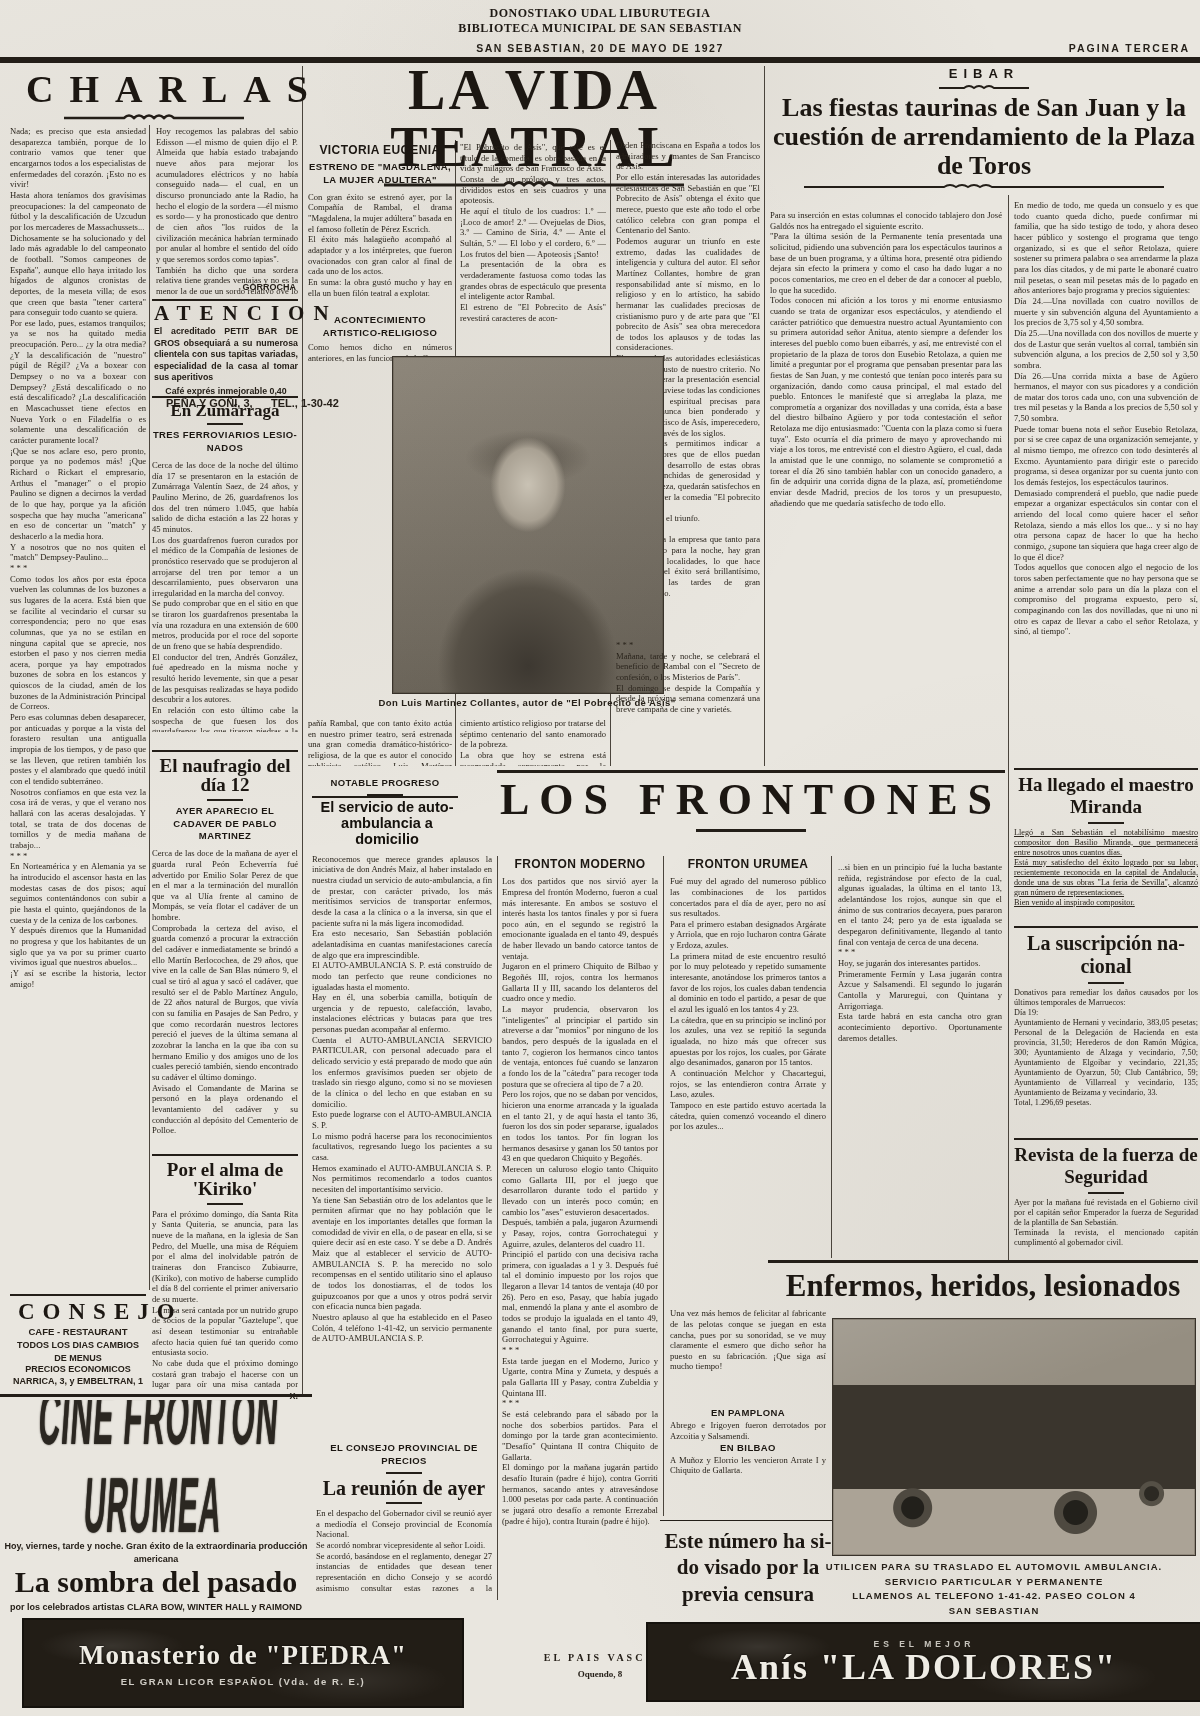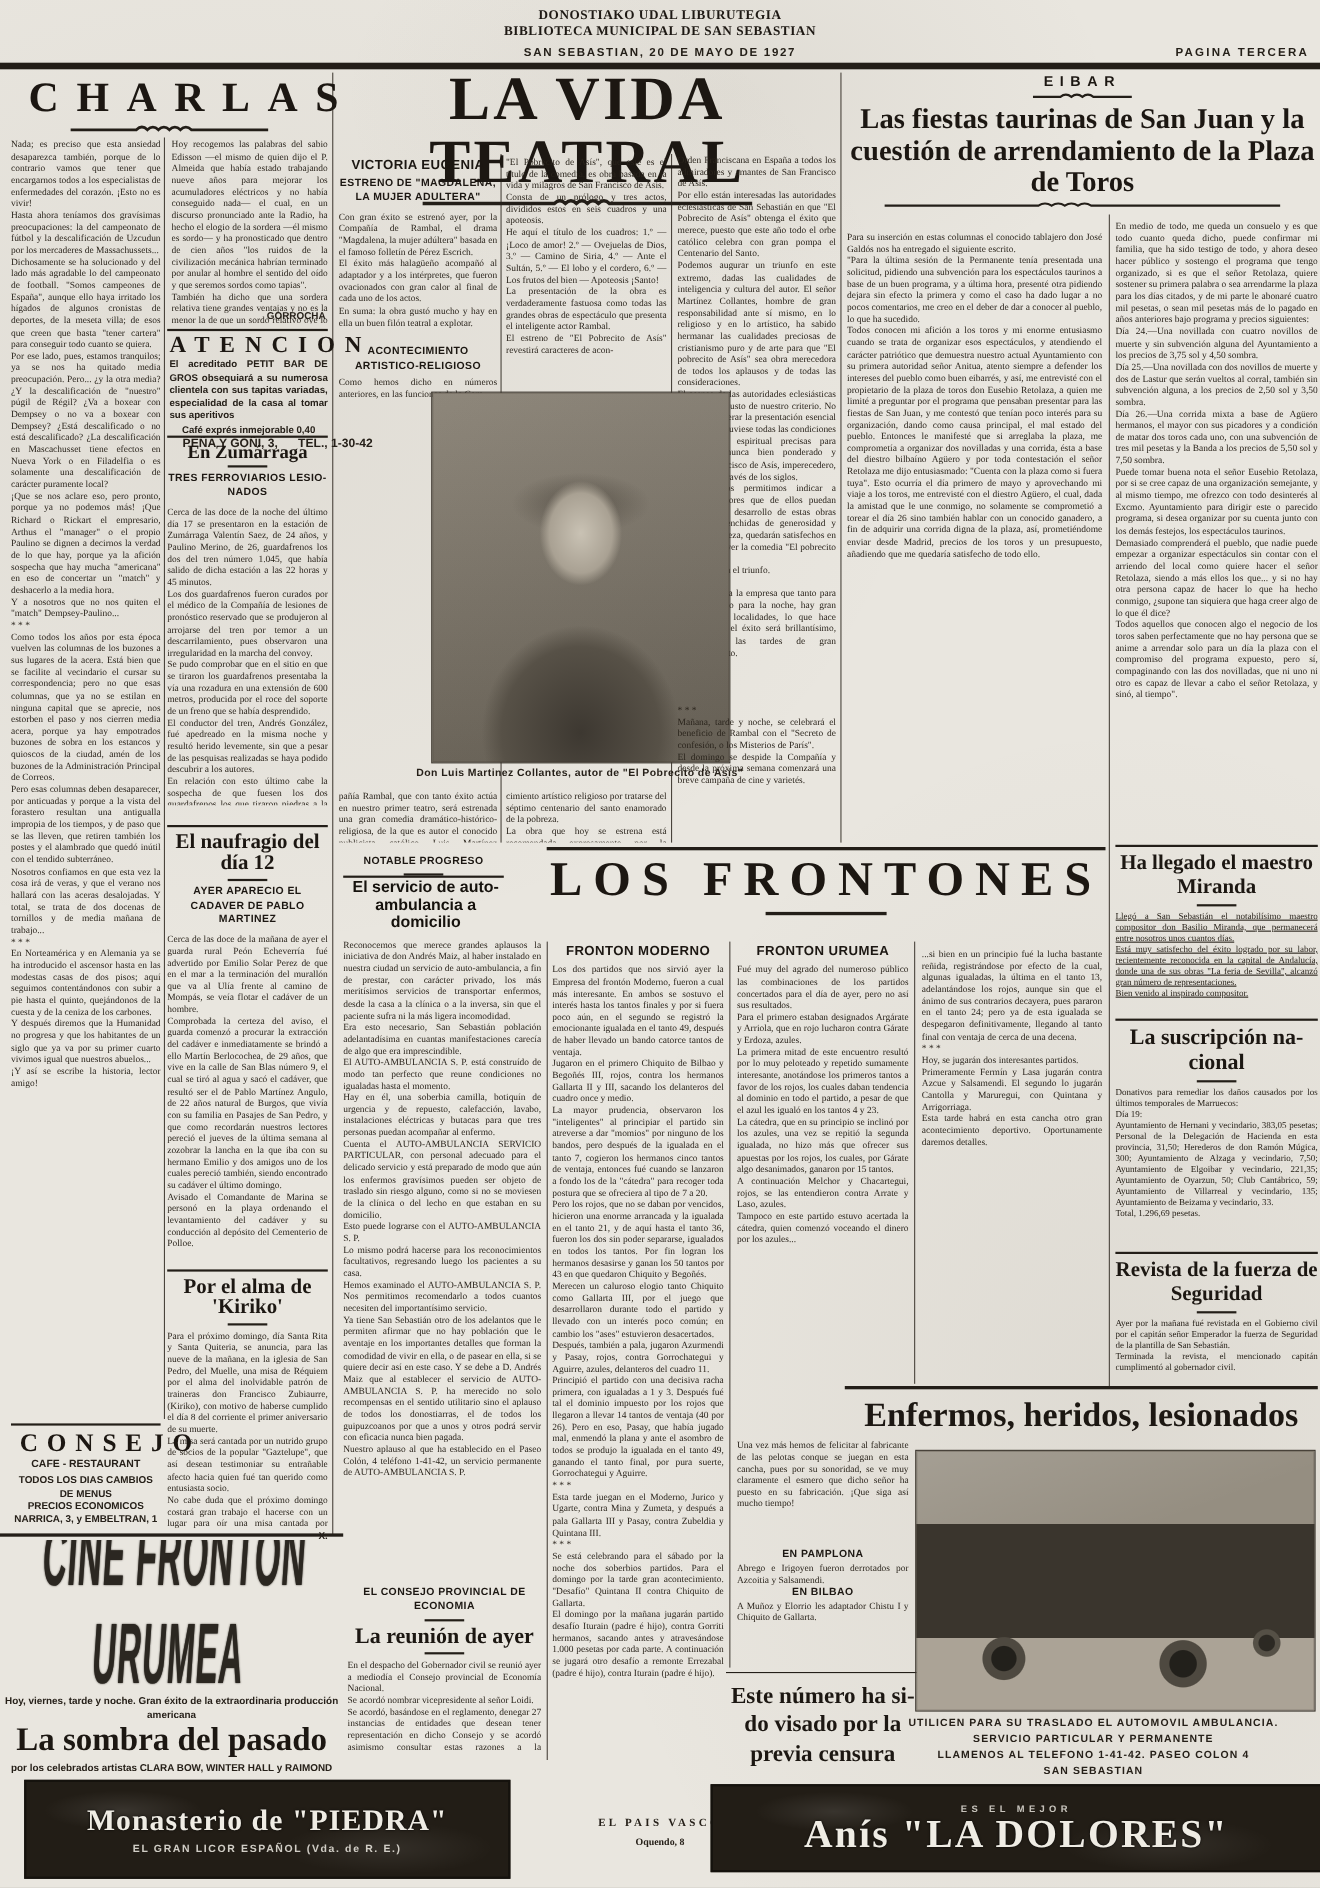--- a/index.html
+++ b/index.html
@@ -230,21 +230,21 @@
     <div class="tb clip" style="margin-top:4px;height:428px;">Fué muy del agrado del numeroso público las combinaciones de los partidos concertados para el día de ayer, pero no así sus resultados.
 Para el primero estaban designados Argárate y Arriola, que en rojo lucharon contra Gárate y Erdoza, azules.
 La primera mitad de este encuentro resultó por lo muy peloteado y repetido sumamente interesante, anotándose los primeros tantos a favor de los rojos, los cuales daban tendencia al dominio en todo el partido, a pesar de que el azul les igualó en los tantos 4 y 23.
 La cátedra, que en su principio se inclinó por los azules, una vez se repitió la segunda igualada, no hizo más que ofrecer sus apuestas por los rojos, los cuales, por Gárate algo desanimados, ganaron por 15 tantos.
 A continuación Melchor y Chacartegui, rojos, se las entendieron contra Arrate y Laso, azules.
 Tampoco en este partido estuvo acertada la cátedra, quien comenzó voceando el dinero por los azules...</div>
     <div class="tb clip" style="margin-top:4px;height:96px;">Una vez más hemos de felicitar al fabricante de las pelotas conque se juegan en esta cancha, pues por su sonoridad, se ve muy claramente el esmero que dicho señor ha puesto en su fabricación. ¡Que siga así mucho tiempo!</div>
     <div class="subhead" style="margin-top:3px;">EN PAMPLONA</div>
     <div class="tb" style="height:22px;">Abrego e Irigoyen fueron derrotados por Azcoitia y Salsamendi.</div>
     <div class="subhead">EN BILBAO</div>
-    <div class="tb" style="height:22px;">A Muñoz y Elorrio les adaptador Chistu I y Chiquito de Gallarta.</div>
+    <div class="tb" style="height:22px;">A Muñoz y Elorrio les vencieron Arrate I y Chiquito de Gallarta.</div>
   </div>
 
   <div class="abs tb clip" style="left:838px;top:862px;width:164px;height:396px;">...si bien en un principio fué la lucha bastante reñida, registrándose por efecto de la cual, algunas igualadas, la última en el tanto 13, adelantándose los rojos, aunque sin que el ánimo de sus contrarios decayera, pues pararon en el tanto 24; pero ya de esta igualada se despegaron definitivamente, llegando al tanto final con ventaja de cerca de una decena.
 * * *
 Hoy, se jugarán dos interesantes partidos.
 Primeramente Fermín y Lasa jugarán contra Azcue y Salsamendi. El segundo lo jugarán Cantolla y Maruregui, con Quintana y Arrigorriaga.
 Esta tarde habrá en esta cancha otro gran acontecimiento deportivo. Oportunamente daremos detalles.</div>
 
   <div class="hr" style="left:660px;top:1520px;width:176px;height:1px;"></div>
   <div class="abs c title-lg" style="left:656px;top:1528px;width:184px;font-size:21px;line-height:1.25;">Este número ha si-do visado por la previa censura</div>
@@ -260,21 +260,21 @@
 Hay en él, una soberbia camilla, botiquín de urgencia y de repuesto, calefacción, lavabo, instalaciones eléctricas y butacas para que tres personas puedan acompañar al enfermo.
 Cuenta el AUTO-AMBULANCIA SERVICIO PARTICULAR, con personal adecuado para el delicado servicio y está preparado de modo que aún los enfermos gravísimos pueden ser objeto de traslado sin riesgo alguno, como si no se moviesen de la clínica o del lecho en que estaban en su domicilio.
 Esto puede lograrse con el AUTO-AMBULANCIA S. P.
 Lo mismo podrá hacerse para los reconocimientos facultativos, regresando luego los pacientes a su casa.
 Hemos examinado el AUTO-AMBULANCIA S. P. Nos permitimos recomendarlo a todos cuantos necesiten del importantísimo servicio.
 Ya tiene San Sebastián otro de los adelantos que le permiten afirmar que no hay población que le aventaje en los importantes detalles que forman la comodidad de vivir en ella, o de pasear en ella, si se quiere decir así en este caso. Y se debe a D. Andrés Maiz que al establecer el servicio de AUTO-AMBULANCIA S. P. ha merecido no solo recompensas en el sentido utilitario sino el aplauso de todos los donostiarras, el de todos los guipuzcoanos por que a unos y otros podrá servir con eficacia nunca bien pagada.
 Nuestro aplauso al que ha establecido en el Paseo Colón, 4 teléfono 1-41-42, un servicio permanente de AUTO-AMBULANCIA S. P.</div>
   </div>
 
   <div class="abs" style="left:316px;top:1442px;width:176px;">
-    <div class="subhead">EL CONSEJO PROVINCIAL DE ECONOMIA</div>
+    <div class="subhead">EL CONSEJO PROVINCIAL DE PRECIOS</div>
     <div class="dash"></div>
     <div class="c title-lg" style="font-size:20px;">La reunión de ayer</div>
     <div class="dash"></div>
     <div class="tb clip" style="height:86px;">En el despacho del Gobernador civil se reunió ayer a mediodía el Consejo provincial de Economía Nacional.
 Se acordó nombrar vicepresidente al señor Loidi.
 Se acordó, basándose en el reglamento, denegar 27 instancias de entidades que desean tener representación en dicho Consejo y se acordó asimismo consultar estas razones a la Superioridad.</div>
   </div>
 
   <div class="hr" style="left:1014px;top:768px;width:184px;height:2px;"></div>
   <div class="abs" style="left:1014px;top:774px;width:184px;">

